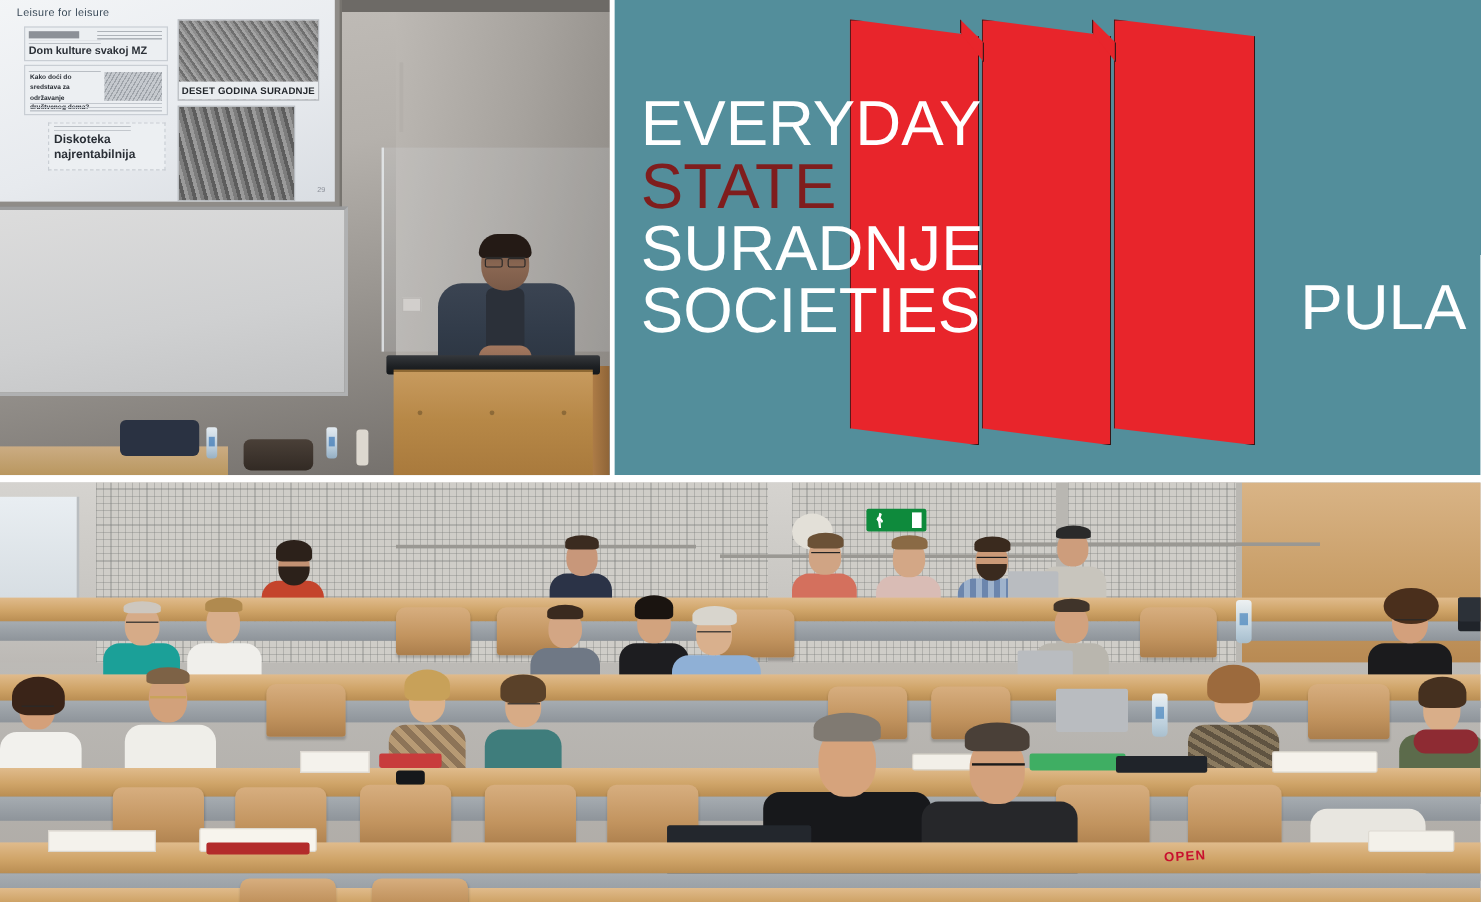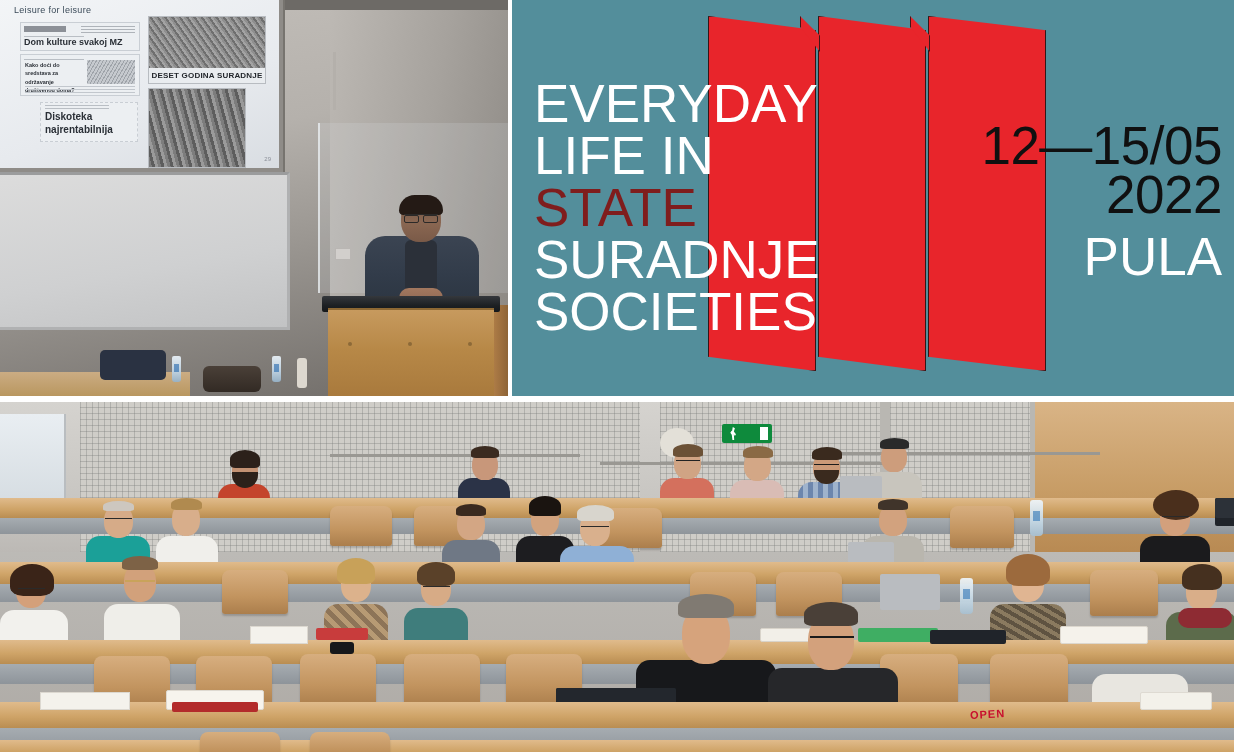--- a/index.html
+++ b/index.html
@@ -216,30 +216,25 @@
       </div>
       <div class="flag" id="flag2" style="left: 306px; top: 16px; width: 108px; height: 355px;">
         <div class="panel" id="p2a" style="background: rgb(232, 37, 43); clip-path: polygon(0px 0px, 100% 4%, 100% 100%, 0px 96%); box-shadow: rgba(20, 20, 20, 0.85) 0px 0px 0px 1px inset;"></div>
       </div>
       <div class="flag" id="flag3" style="left: 416px; top: 16px; width: 118px; height: 355px;">
         <div class="panel" id="p3a" style="background: rgb(232, 37, 43); clip-path: polygon(0px 0px, 100% 4%, 100% 100%, 0px 96%); box-shadow: rgba(20, 20, 20, 0.85) 0px 0px 0px 1px inset;"></div>
       </div>
 
       <div class="title-block">
         <div class="tline" style="color: rgb(255, 255, 255);">EVERYDAY</div>
-        <div class="tline" style="color: rgb(255, 255, 255);">LIFE IN</div>
         <div class="tline" style="color: #7f1d1d;">STATE</div>
         <div class="tline" style="color: rgb(255, 255, 255);">SURADNJE</div>
         <div class="tline" style="color: rgb(255, 255, 255);">SOCIETIES</div>
       </div>
 
-      <div class="date-block">
-        <div class="dline" style="color: rgb(16, 16, 16);">12—15/05</div>
-        <div class="dline" style="color: rgb(16, 16, 16);">2022</div>
-      </div>
 
       <div class="city" style="color: rgb(255, 255, 255); margin-left: 40px;">PULA</div>
     <div class="flag" style="left: 288px; top: 16px; width: 20px; height: 36px; background: rgb(232, 37, 43); clip-path: polygon(0px 0px, 100% 55%, 100% 100%, 0px 30%); box-shadow: rgba(20, 20, 20, 0.8) 0px 0px 0px 1px inset;"></div>
         <div class="flag" style="left: 398px; top: 16px; width: 20px; height: 36px; background: rgb(232, 37, 43); clip-path: polygon(0px 0px, 100% 55%, 100% 100%, 0px 30%); box-shadow: rgba(20, 20, 20, 0.8) 0px 0px 0px 1px inset;"></div>
       </div>
   </div>
 
   <div id="gap"></div>
 
   <div id="photo-audience">

